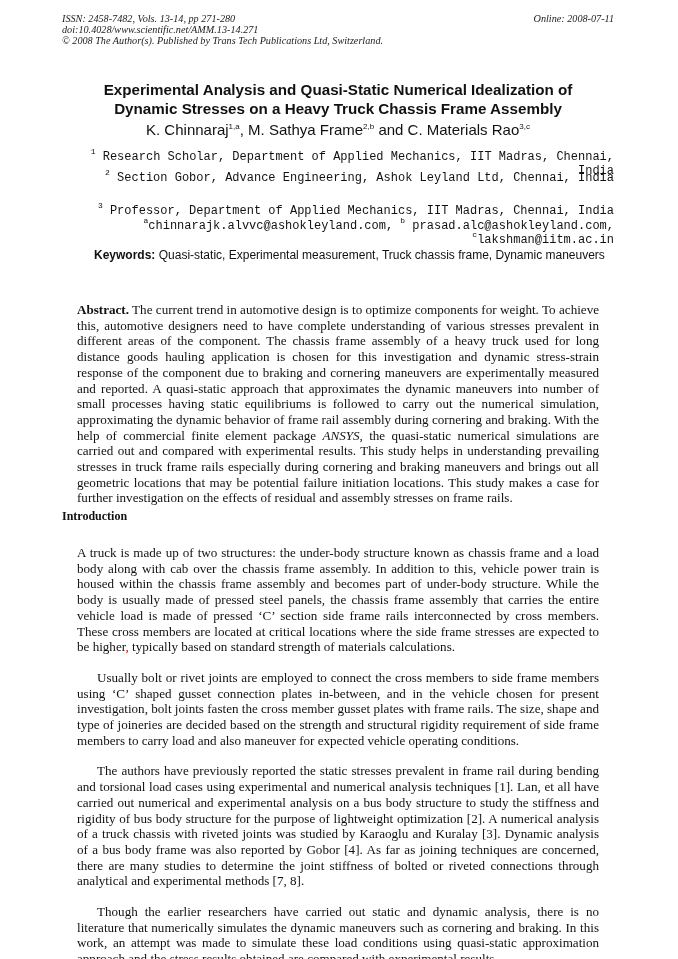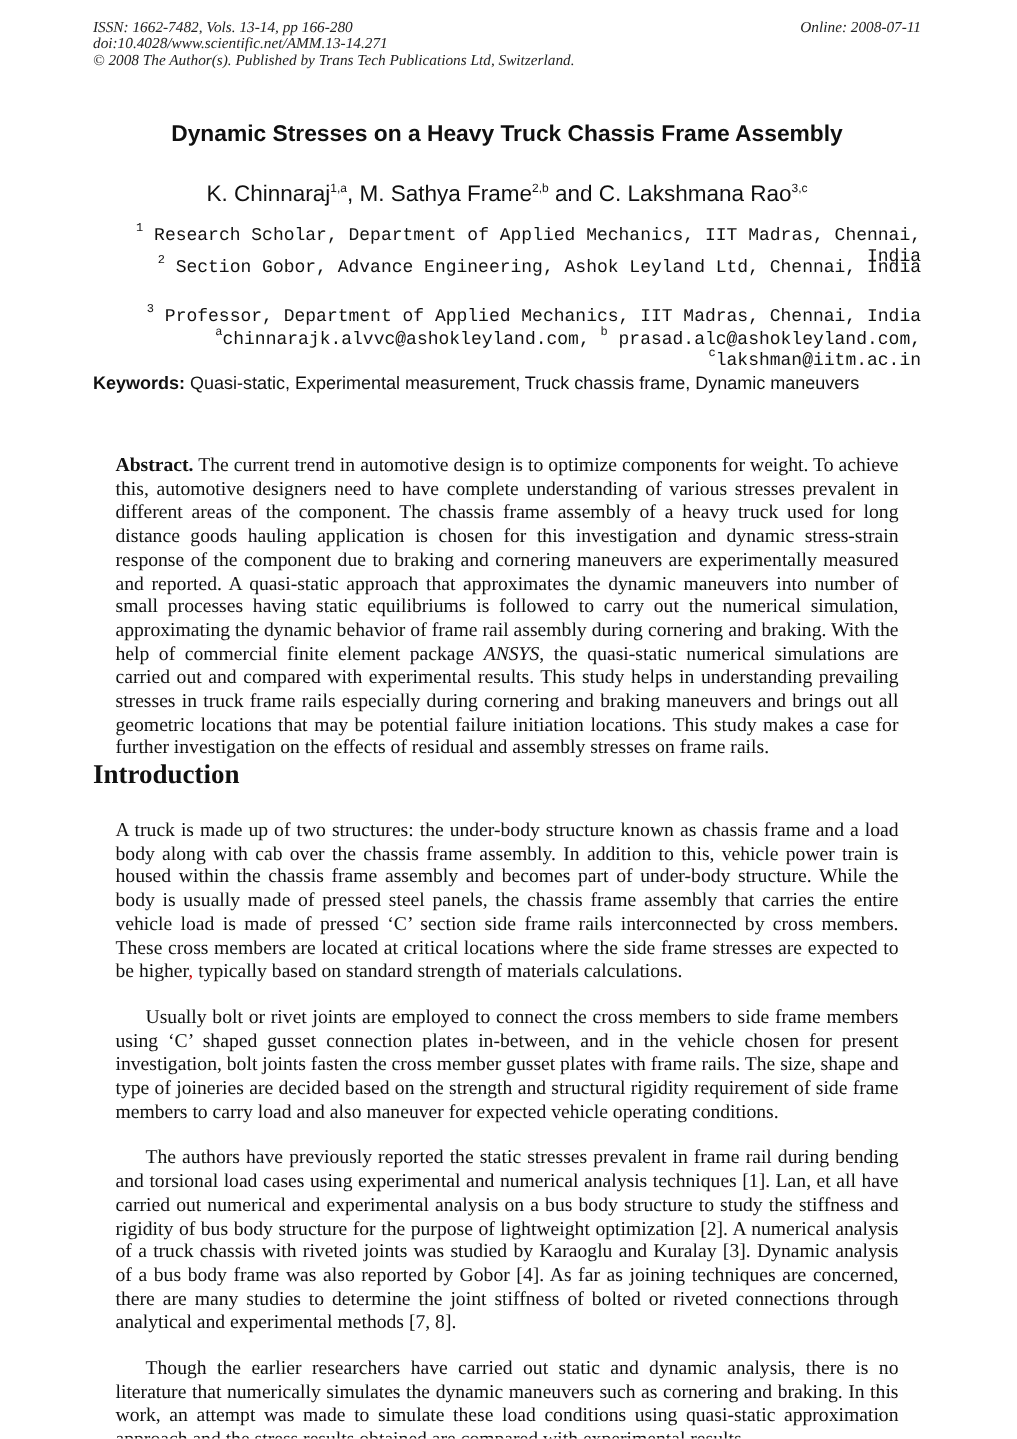--- a/index.html
+++ b/index.html
@@ -9,45 +9,46 @@
   .header .online { position: absolute; right: 0; top: 0; }
   .title { position: absolute; left: 62px; top: 80px; width: 552px; text-align: center;
     font-family: "Liberation Sans", sans-serif; font-weight: bold; font-size: 15.2px; line-height: 19px; color: #111; }
   .authors { position: absolute; left: 62px; top: 120px; width: 552px; text-align: center;
     font-family: "Liberation Sans", sans-serif; font-size: 15px; line-height: 20px; }
   .authors sup, .aff sup { font-size: 8px; vertical-align: 6px; line-height: 0; }
   .aff { position: absolute; left: 62px; width: 552px; text-align: right;
     font-family: Liberation Mono, monospace; font-size: 12px; line-height: 14px; }
   .keywords { position: absolute; left: 62px; top: 248px; width: 560px;
     font-family: "Liberation Sans", sans-serif; font-size: 12px; line-height: 14px; }
-  .keywords b { font-weight: bold; }
+  .keywords b { font-weight: bold; margin-left: 32px; }
   .body-text { position: absolute; left: 62px; width: 552px;
     font-family: "Liberation Serif", serif; font-size: 13.1px; line-height: 15.7px; text-align: justify; }
   .body-text p { margin: 15px; }
   .indent { text-indent: 20px; }
   .section-heading { position: absolute; left: 62px; top: 509px;
-    font-family: "Liberation Serif", serif; font-weight: bold; font-size: 18px; line-height: 15px; }
+    font-family: "Liberation Serif", serif; font-weight: bold; font-size: 12px; line-height: 15px; }
   .red { color: #d00000; }
 </style>
 </head>
 <body>
 
 <div class="header">
-  <div>ISSN: 1662-7482, Vols. 13-14, pp 166-280</div>
+  <div>ISSN: 2458-7482, Vols. 13-14, pp 271-280</div>
   <div>doi:10.4028/www.scientific.net/AMM.13-14.271</div>
   <div>© 2008 The Author(s). Published by Trans Tech Publications Ltd, Switzerland.</div>
   <div class="online">Online: 2008-07-11</div>
 </div>
 
 <div class="title">
+  <div>Experimental Analysis and Quasi-Static Numerical Idealization of</div>
   <div>Dynamic Stresses on a Heavy Truck Chassis Frame Assembly</div>
 </div>
 
 <div class="authors">
-  <span>K. Chinnaraj</span><sup>1,a</sup><span>, </span><span>M. Sathya Frame</span><sup>2,b</sup><span> and </span><span>C. Lakshmana Rao</span><sup>3,c</sup>
+  <span>K. Chinnaraj</span><sup>1,a</sup><span>, </span><span>M. Sathya Frame</span><sup>2,b</sup><span> and </span><span>C. Materials Rao</span><sup>3,c</sup>
 </div>
 
 <div class="aff" style="top:150px;"><sup>1</sup><span> Research Scholar, Department of Applied Mechanics, IIT Madras, Chennai, India</span></div>
 <div class="aff" style="top:171px;"><sup>2</sup><span> Section Gobor, Advance Engineering, Ashok Leyland Ltd, Chennai, India</span></div>
 <div class="aff" style="top:204px;"><sup>3</sup><span> Professor, Department of Applied Mechanics, IIT Madras, Chennai, India</span></div>
 <div class="aff" style="top:219px;"><sup>a</sup><span>chinnarajk.alvvc@ashokleyland.com, </span><sup>b</sup><span> prasad.alc@ashokleyland.com, </span><sup>c</sup><span>lakshman@iitm.ac.in</span></div>
 
 <div class="keywords"><b>Keywords:</b><span> Quasi-static, Experimental measurement, Truck chassis frame, Dynamic maneuvers</span></div>
 
 <div class="body-text" style="top:287px;">

